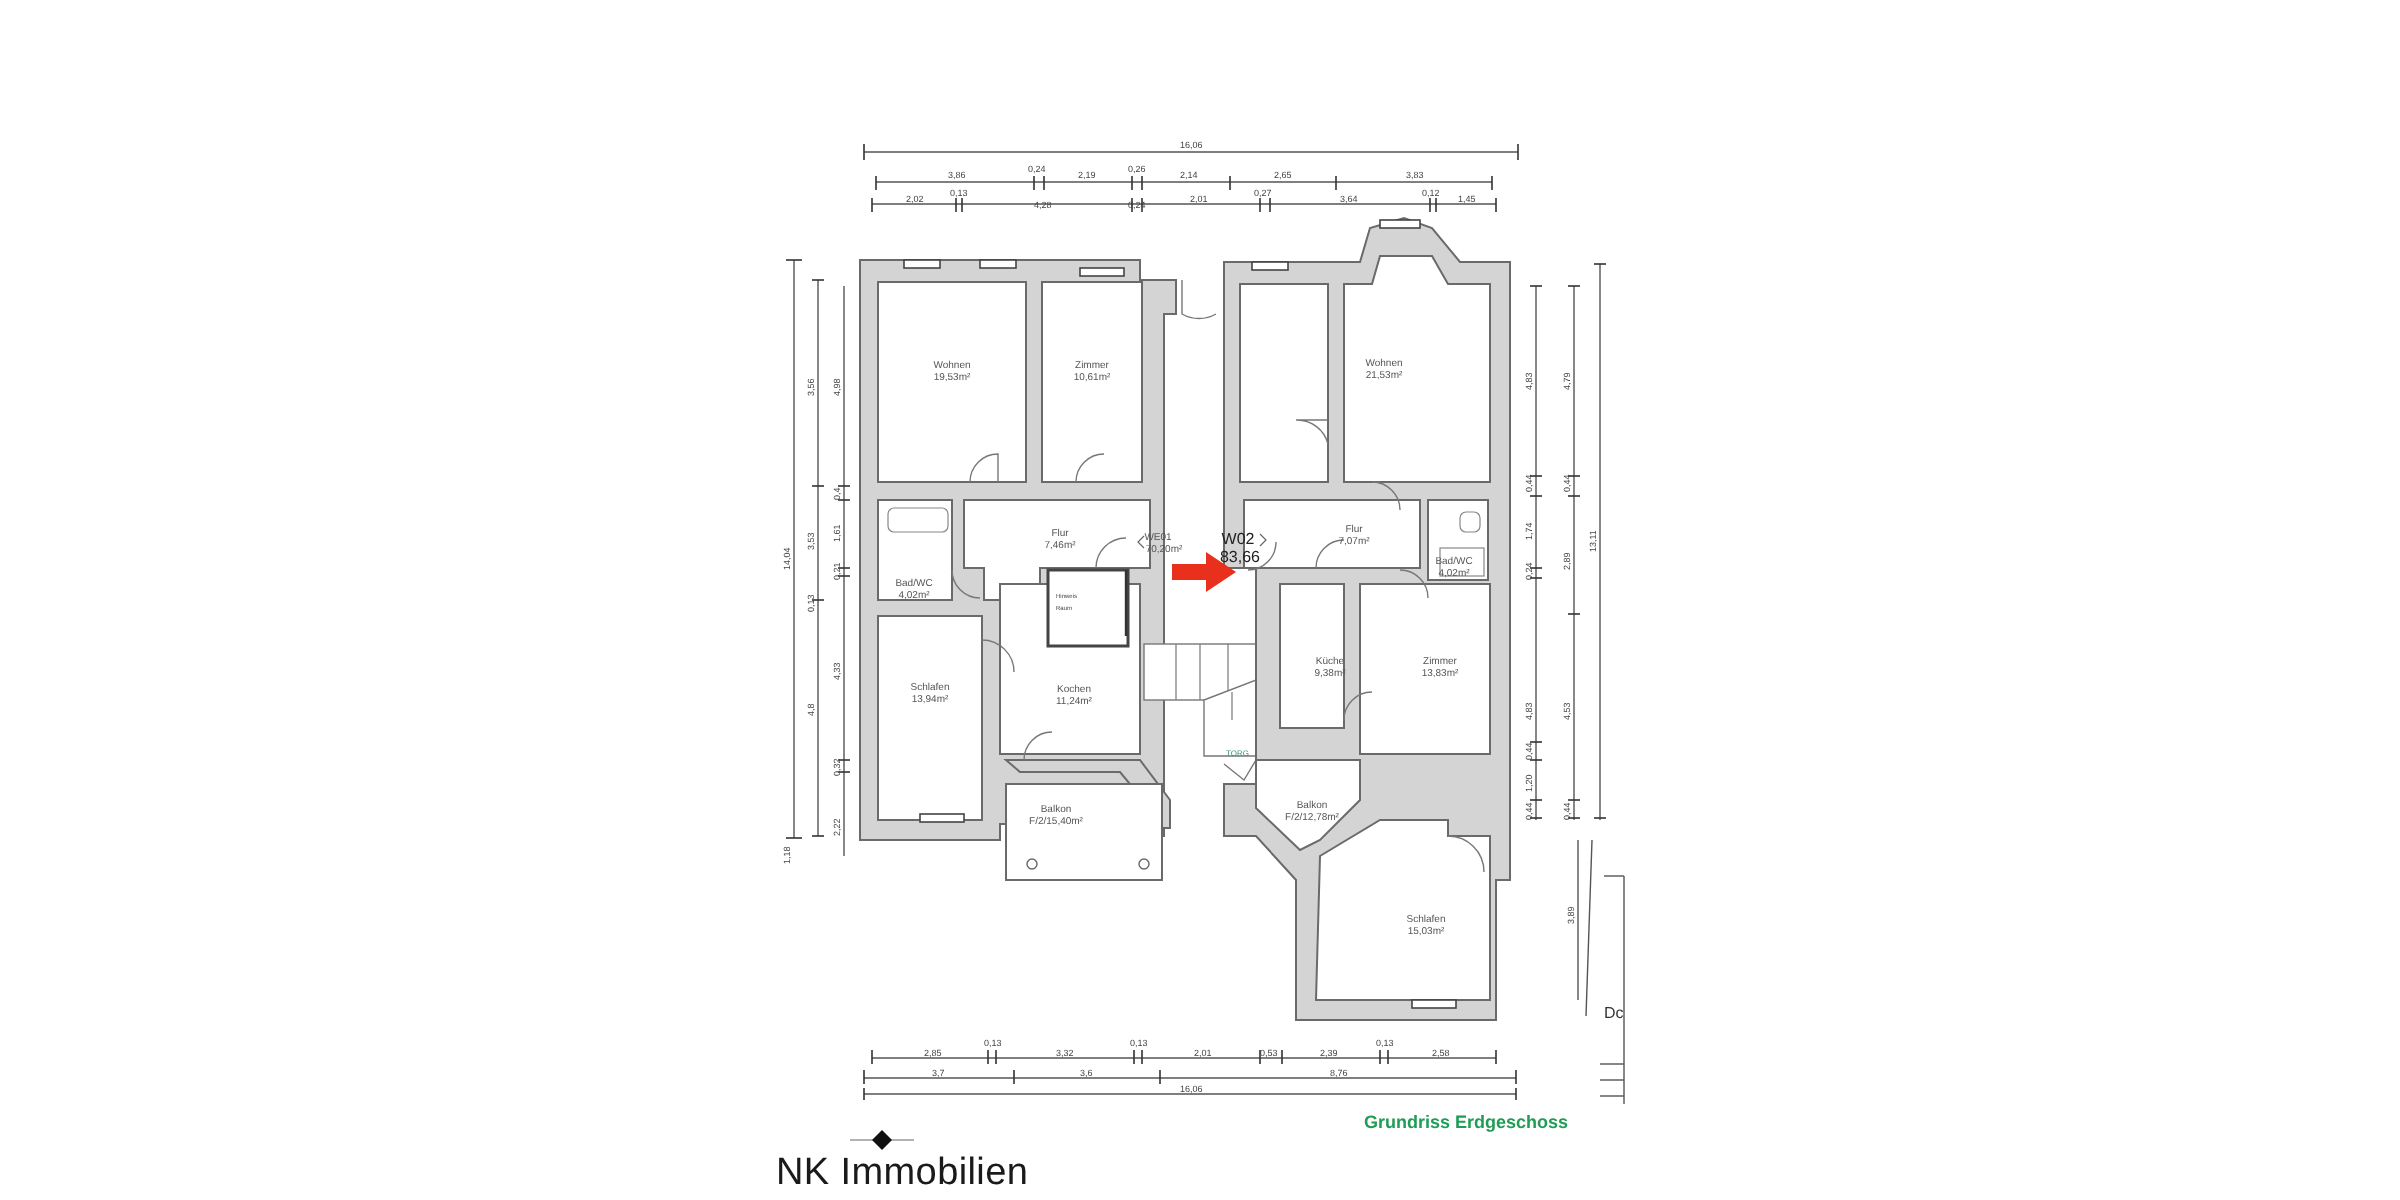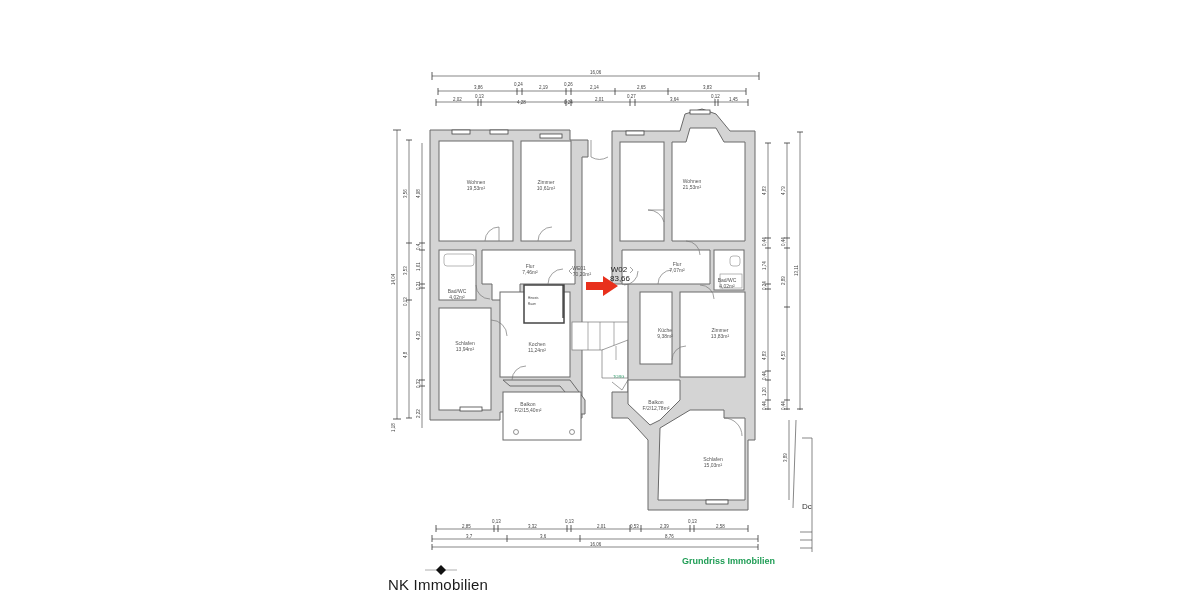--- a/index.html
+++ b/index.html
@@ -7,21 +7,21 @@
   #plan { position:absolute; left:0; top:0; width:1200px; height:600px; }
   .wall { fill:#d4d4d4; stroke:#6a6a6a; stroke-width:1; }
   .room { fill:#ffffff; stroke:#6a6a6a; stroke-width:1; }
   .dim { stroke:#555; stroke-width:0.7; fill:none; }
   .tick { stroke:#333; stroke-width:0.8; }
   .dimtxt { font-family:"Liberation Sans", sans-serif; font-size:4.5px; fill:#444; }
   .roomtxt { font-family:"Liberation Sans", sans-serif; font-size:5px; fill:#555; text-anchor:middle; }
   .door { stroke:#777; stroke-width:0.7; fill:none; }
   .win { stroke:#444; stroke-width:0.8; fill:#fff; }
   .unit-label { font-family:"Liberation Sans", sans-serif; font-size:8px; fill:#222; text-anchor:middle; }
-  .brand { position:absolute; left:388px; top:576px; font-size:15px; color:#1a1a1a; letter-spacing:0.2px; }
+  .brand { position:absolute; left:388px; top:576px; font-size:19px; color:#1a1a1a; letter-spacing:0.2px; }
   .caption { position:absolute; left:682px; top:556px; font-size:9px; font-weight:bold; color:#1f9d55; }
 </style>
 </head>
 <body>
 
 <svg id="plan" viewBox="0 0 1200 600" xmlns="http://www.w3.org/2000/svg">
 
   <g>
     <line class="dim" x1="432" y1="76" x2="759" y2="76"></line>
     <line class="tick" x1="432" y1="72" x2="432" y2="80"></line>
@@ -314,14 +314,14 @@
     <line class="tick" x1="758" y1="544" x2="758" y2="550"></line>
     <text class="dimtxt" x="590" y="546">16,06</text>
   </g>
 
   <g>
     <line x1="425" y1="570" x2="457" y2="570" stroke="#999" stroke-width="0.8"></line>
     <path d="M441,565 L446,570 L441,575 L436,570 Z" fill="#111"></path>
   </g>
 </svg>
 
-<div class="caption">Grundriss Immobilien</div>
+<div class="caption">Grundriss Erdgeschoss</div>
 <div class="brand">NK Immobilien</div>
 
 </body></html>

